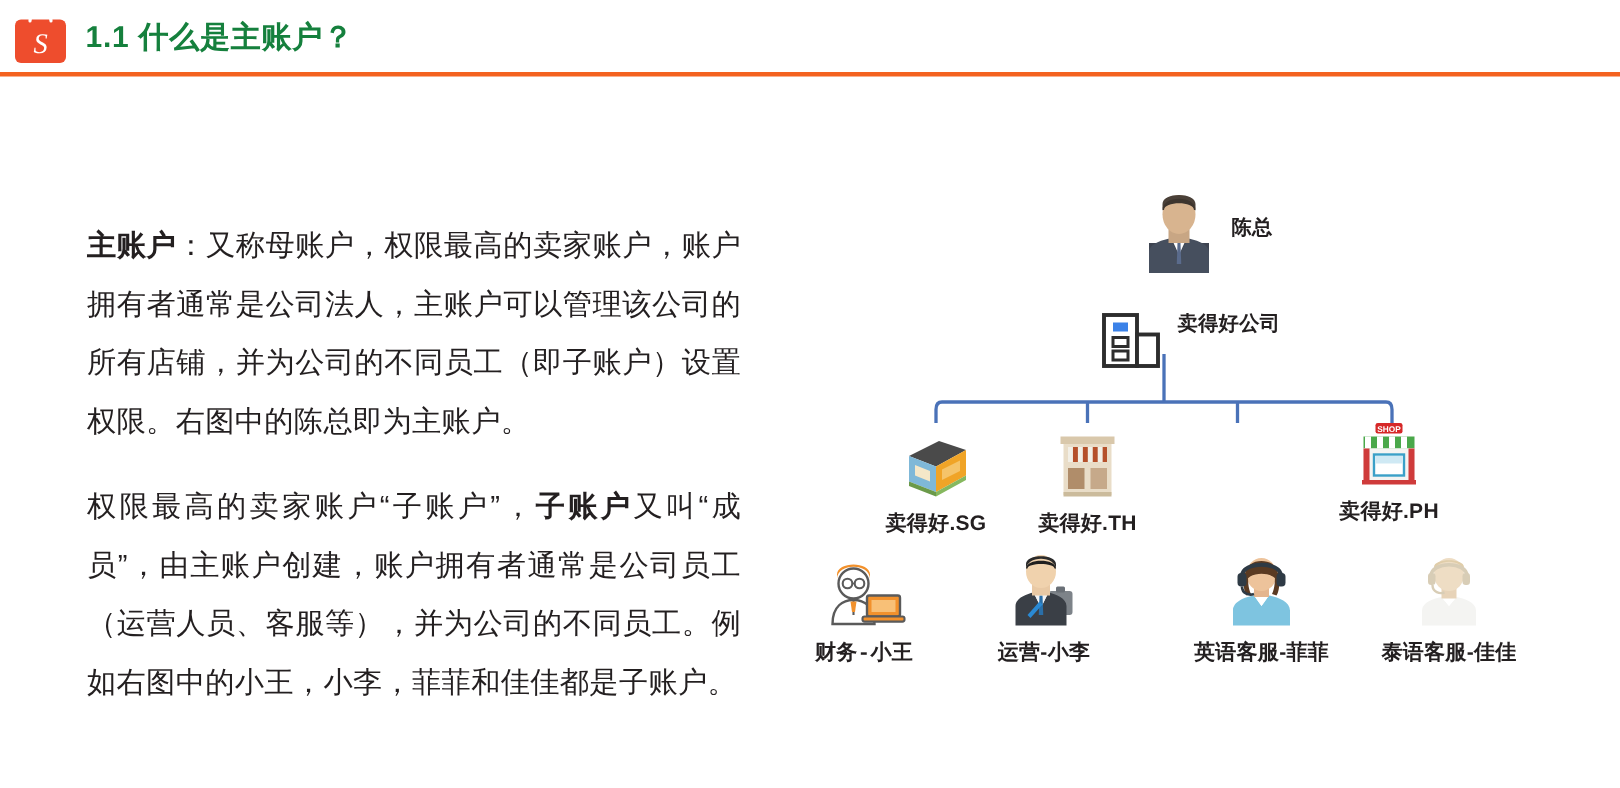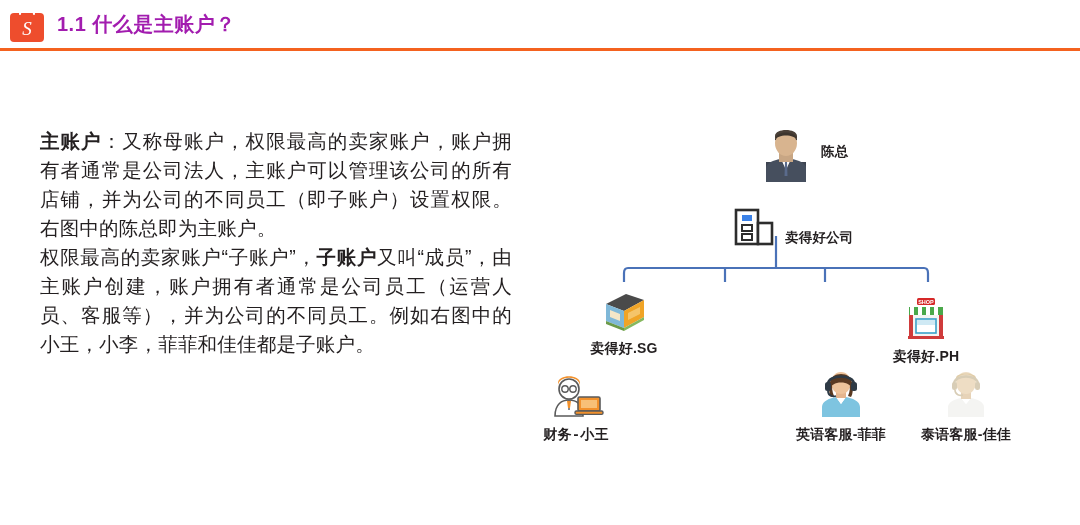--- a/index.html
+++ b/index.html
@@ -6,41 +6,41 @@
   body{
     width:1080px;height:525px;background:#ffffff;overflow:hidden;
     font-family:"Liberation Sans","DejaVu Sans",sans-serif;
     color:#231f20;position:relative;
   }
 
   
   .header{position:absolute;left:0;top:0;width:1080px;height:48px;}
   .logo{position:absolute;left:9px;top:5px;width:36px;height:38px;}
   .title{position:absolute;left:57px;top:7px;height:34px;display:flex;align-items:center;
-         font-size:20px;font-weight:bold;letter-spacing:.5px;color:#a21caf;white-space:nowrap;}
+         font-size:20px;font-weight:bold;letter-spacing:.5px;color:#15803d;white-space:nowrap;}
   .divider{position:absolute;left:0;top:48px;width:1080px;height:3px;background:#f4621f;}
 
   
   .textcol{position:absolute;left:40px;top:127px;width:472px;}
-  .para{font-size:19.5px;line-height:29px;color:#231f20;text-align:justify;
-        letter-spacing:.2px;margin:0;}
+  .para{font-size:19.5px;line-height:39px;color:#231f20;text-align:justify;
+        letter-spacing:.2px;margin:18px;}
   .para + .para{margin-top:0px;}
   .b{font-weight:bold;}
 
   
   .diagram{position:absolute;left:520px;top:110px;width:560px;height:360px;}
   .node{position:absolute;}
   .node-label{font-size:14px;font-weight:bold;color:#231f20;white-space:nowrap;
               text-align:center;letter-spacing:.2px;}
 
   
   .boss{left:240px;top:12px;display:flex;align-items:center;gap:9px;}
   .boss .node-label{font-size:13.5px;}
   
-  .company{left:212px;top:97px;display:flex;align-items:flex-end;gap:9px;}
+  .company{left:212px;top:97px;display:flex;align-items:flex-start;gap:9px;}
   .company .node-label{font-size:13.5px;}
 
   
   .cell{position:absolute;width:96px;text-align:center;}
   .cell .gfx{height:50px;display:flex;align-items:flex-end;justify-content:center;}
   .cell .node-label{margin-top:8px;}
 
   .connector{position:absolute;left:0;top:0;width:560px;height:360px;pointer-events:none;}
 
   
@@ -124,23 +124,42 @@
         <path d="M24 25 L44 14 L44 31 L24 42 Z" fill="#f0a427"></path>
         <path d="M10 24 L20 28 L20 35 L10 31 Z" fill="#f5e7c8"></path>
         <path d="M28 27 L40 21 L40 28 L28 34 Z" fill="#f5c46a"></path>
         <path d="M6 35 L24 42 L24 45 L6 38 Z" fill="#6b9a4a"></path>
         <path d="M24 42 L44 31 L44 34 L24 45 Z" fill="#86b85f"></path>
       </svg>
     </div>
     <div class="node-label">卖得好.SG</div>
   </div>
 
-
-
-  <div class="cell" style="left:358px;top:180px;">
+  <div class="cell" style="left:157px;top:172px;">
+    <div class="gfx">
+      <svg class="ico" width="46" height="46" viewBox="0 0 46 46" aria-hidden="true">
+        <rect x="7" y="8" width="32" height="36" fill="#e9ddc8"></rect>
+        <rect x="5" y="5" width="36" height="5" fill="#d9c8ab"></rect>
+        <rect x="10" y="12" width="26" height="10" fill="#b5502a"></rect>
+        <g>
+          <rect x="10" y="12" width="3.3" height="10" fill="#f2efe6"></rect>
+          <rect x="16.6" y="12" width="3.3" height="10" fill="#f2efe6"></rect>
+          <rect x="23.2" y="12" width="3.3" height="10" fill="#f2efe6"></rect>
+          <rect x="29.8" y="12" width="3.3" height="10" fill="#f2efe6"></rect>
+        </g>
+        <rect x="10" y="26" width="11" height="14" fill="#b08d6a"></rect>
+        <rect x="25" y="26" width="11" height="14" fill="#c6a98a"></rect>
+        <rect x="7" y="42" width="32" height="3" fill="#cbbb9c"></rect>
+      </svg>
+    </div>
+    <div class="node-label">卖得好.TH</div>
+  </div>
+
+
+  <div class="cell" style="left:358px;top:164px;">
     <div class="gfx">
       <svg class="ico" width="46" height="46" viewBox="0 0 46 46" aria-hidden="true">
         <rect x="14" y="4" width="18" height="7" rx="1.5" fill="#d62828"></rect>
         <text x="23" y="10" font-family="'Liberation Sans',sans-serif" font-size="5.5" fill="#ffffff" text-anchor="middle" font-weight="bold">SHOP</text>
         <rect x="6" y="13" width="34" height="8" fill="#4aa84a"></rect>
         <g>
           <rect x="7" y="13" width="4" height="8" fill="#ffffff"></rect>
           <rect x="15" y="13" width="4" height="8" fill="#ffffff"></rect>
           <rect x="23" y="13" width="4" height="8" fill="#ffffff"></rect>
           <rect x="31" y="13" width="4" height="8" fill="#ffffff"></rect>
@@ -168,20 +187,37 @@
         <path d="M21 30 L21 40" stroke="#5a5a5a" stroke-width="1.4"></path>
         <path d="M19 31 L23 31 L22 38 L20 38 Z" fill="#f2912c"></path>
         <rect x="30" y="27" width="22" height="14" rx="1.5" fill="#f2912c" stroke="#5a5a5a" stroke-width="1.6"></rect>
         <rect x="33" y="30" width="16" height="8" fill="#f8c077"></rect>
         <rect x="27" y="41" width="28" height="3.4" rx="1.4" fill="#f2912c" stroke="#5a5a5a" stroke-width="1.4"></rect>
       </svg>
     </div>
     <div class="node-label">财务-小王</div>
   </div>
 
+  <div class="cell" style="left:128px;top:258px;">
+    <div class="gfx">
+      <svg class="ico" width="50" height="48" viewBox="0 0 50 48" aria-hidden="true">
+        <rect x="28" y="24" width="16" height="16" rx="2" fill="#7d8389"></rect>
+        <rect x="33" y="21" width="6" height="4" rx="1" fill="#6a7077"></rect>
+        <path d="M6 47 L6 34 C6 29 13 26 18 25 L23 35 L28 25 C33 26 40 29 40 34 L40 47 Z" fill="#3a3f46"></path>
+        <path d="M18 25 L23 35 L28 25 L23 23 Z" fill="#f3f3f3"></path>
+        <path d="M22 27 L24 27 L24.5 40 L21.5 40 Z" fill="#2a6fa8"></path>
+        <path d="M14 40 L22 31 L24 33 L16 42 Z" fill="#2a8ad4"></path>
+        <rect x="17" y="16" width="12" height="11" fill="#e9c9a4"></rect>
+        <ellipse cx="23" cy="11" rx="10" ry="11" fill="#f0d2ad"></ellipse>
+        <path d="M13 10 C13 0 33 0 33 10 L33 6 C33 -1 13 -1 13 6 Z" fill="#2b2b2b"></path>
+        <path d="M13 9 C13 2 33 2 33 9 L32 9 C32 5 14 5 14 9 Z" fill="#1f1f1f"></path>
+      </svg>
+    </div>
+    <div class="node-label">运营-小李</div>
+  </div>
 
   <div class="cell" style="left:273px;top:258px;">
     <div class="gfx">
       <svg class="ico" width="46" height="48" viewBox="0 0 46 48" aria-hidden="true">
         <path d="M4 47 L4 37 C4 31 12 28 18 27 L23 34 L28 27 C34 28 42 31 42 37 L42 47 Z" fill="#7ec4e0"></path>
         <path d="M18 27 L23 34 L28 27 L23 25 Z" fill="#ffffff"></path>
         <rect x="18" y="19" width="10" height="9" fill="#e4b58e"></rect>
         <ellipse cx="23" cy="13" rx="10" ry="11" fill="#edc39b"></ellipse>
         <path d="M12 13 C12 1 34 1 34 13 L34 20 C34 10 12 10 12 20 Z" fill="#5a3a22"></path>
         <path d="M11 12 C11 19 11 24 13 27 L16 26 C14 22 14 17 14 12 Z" fill="#5a3a22"></path>

